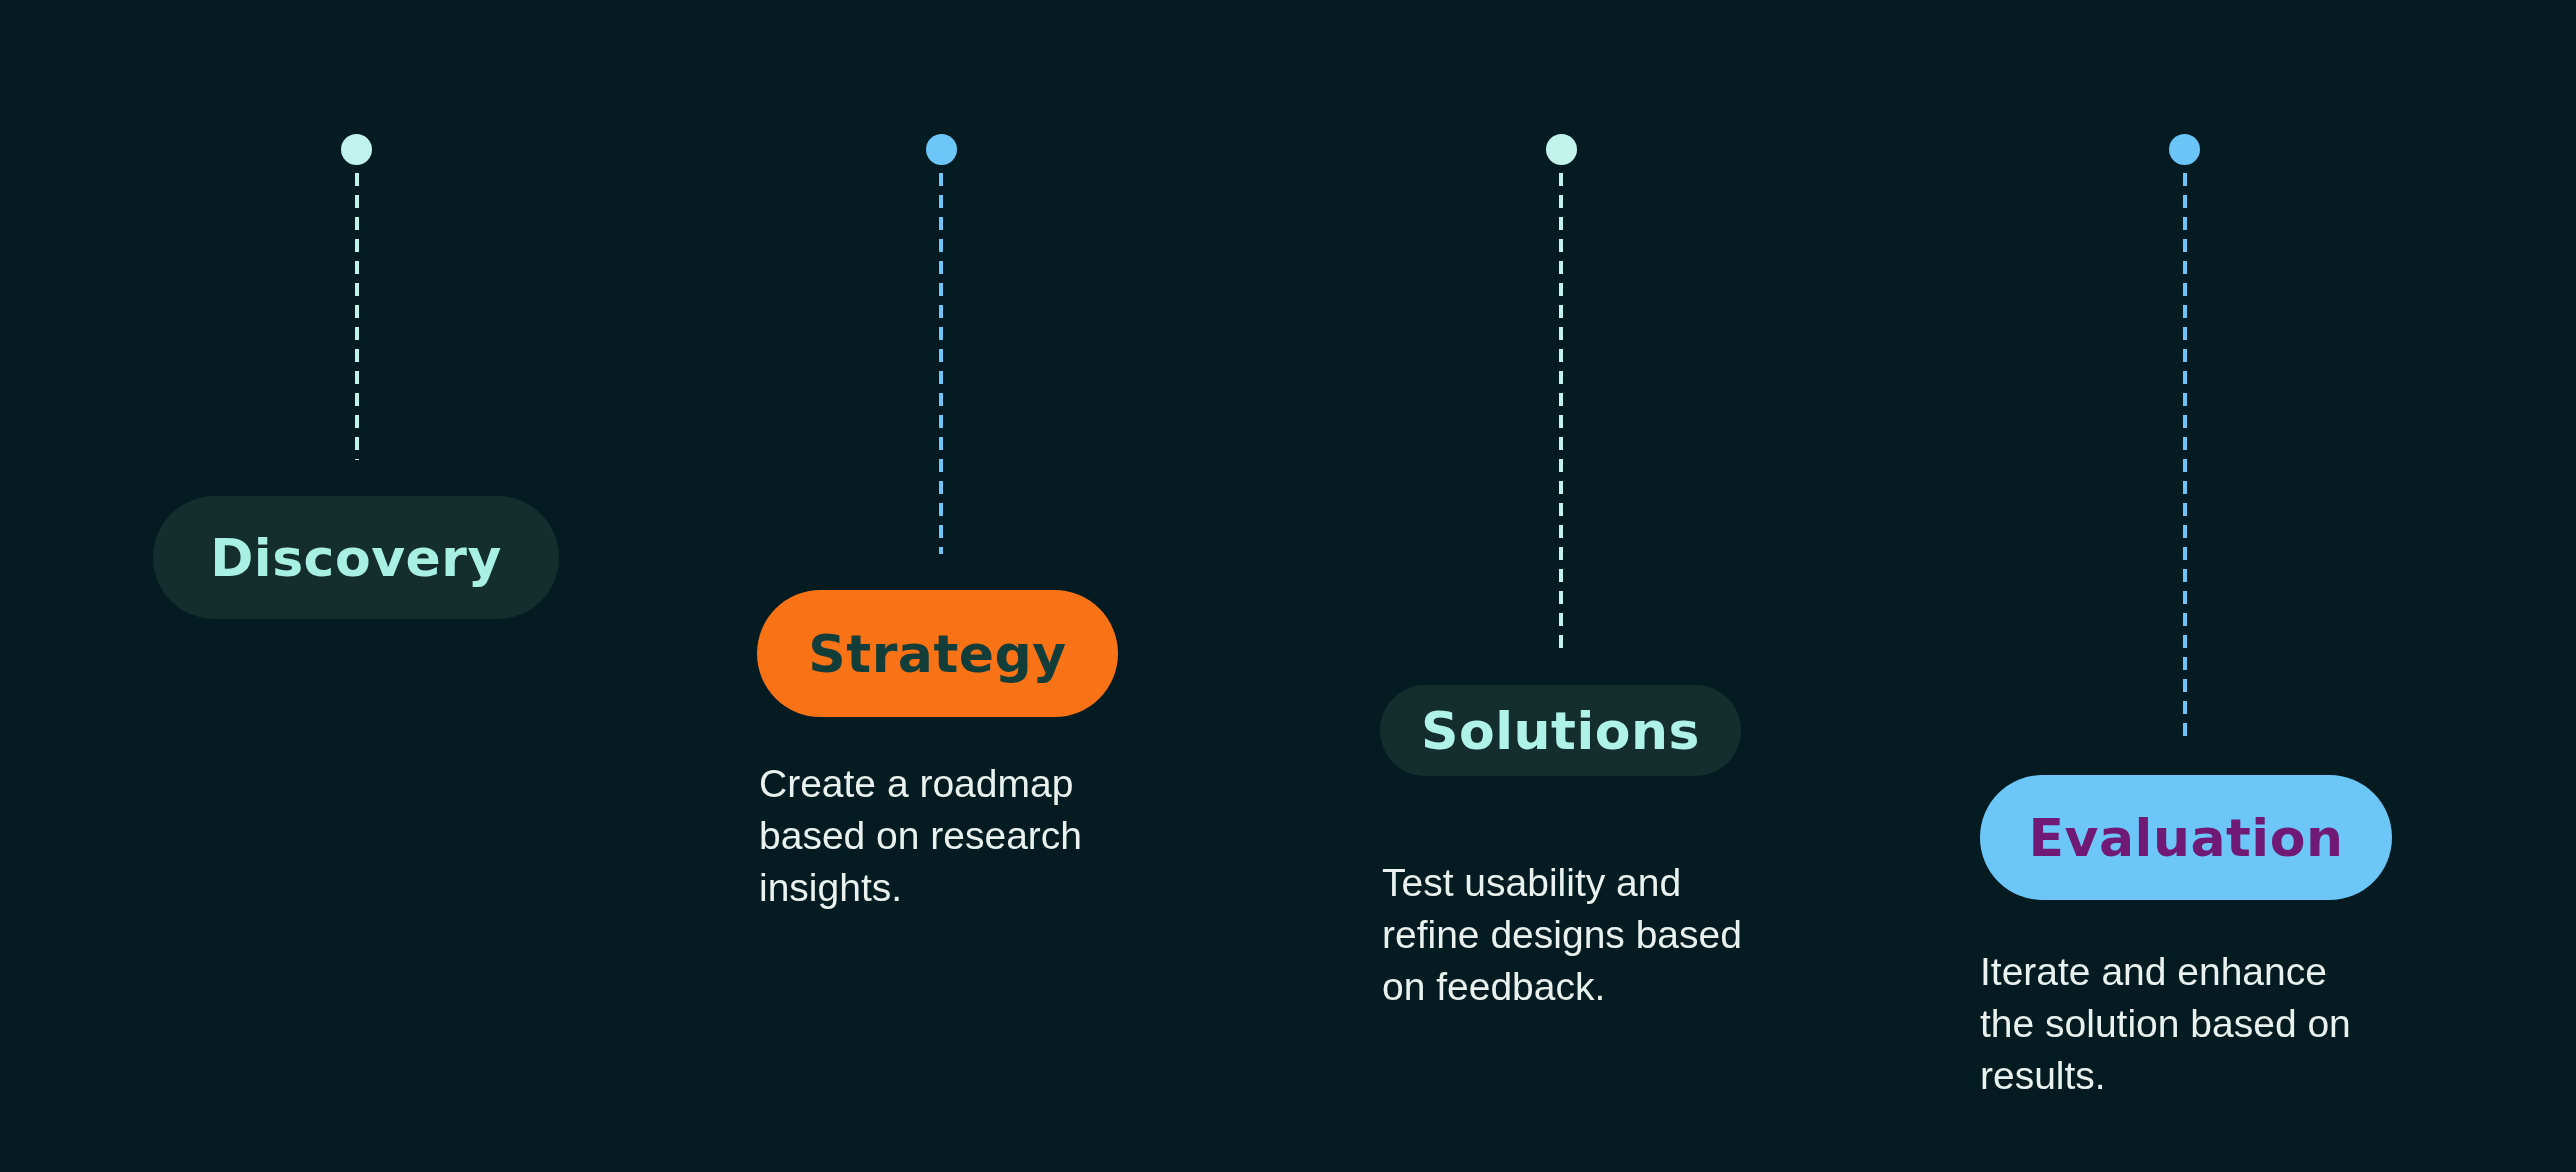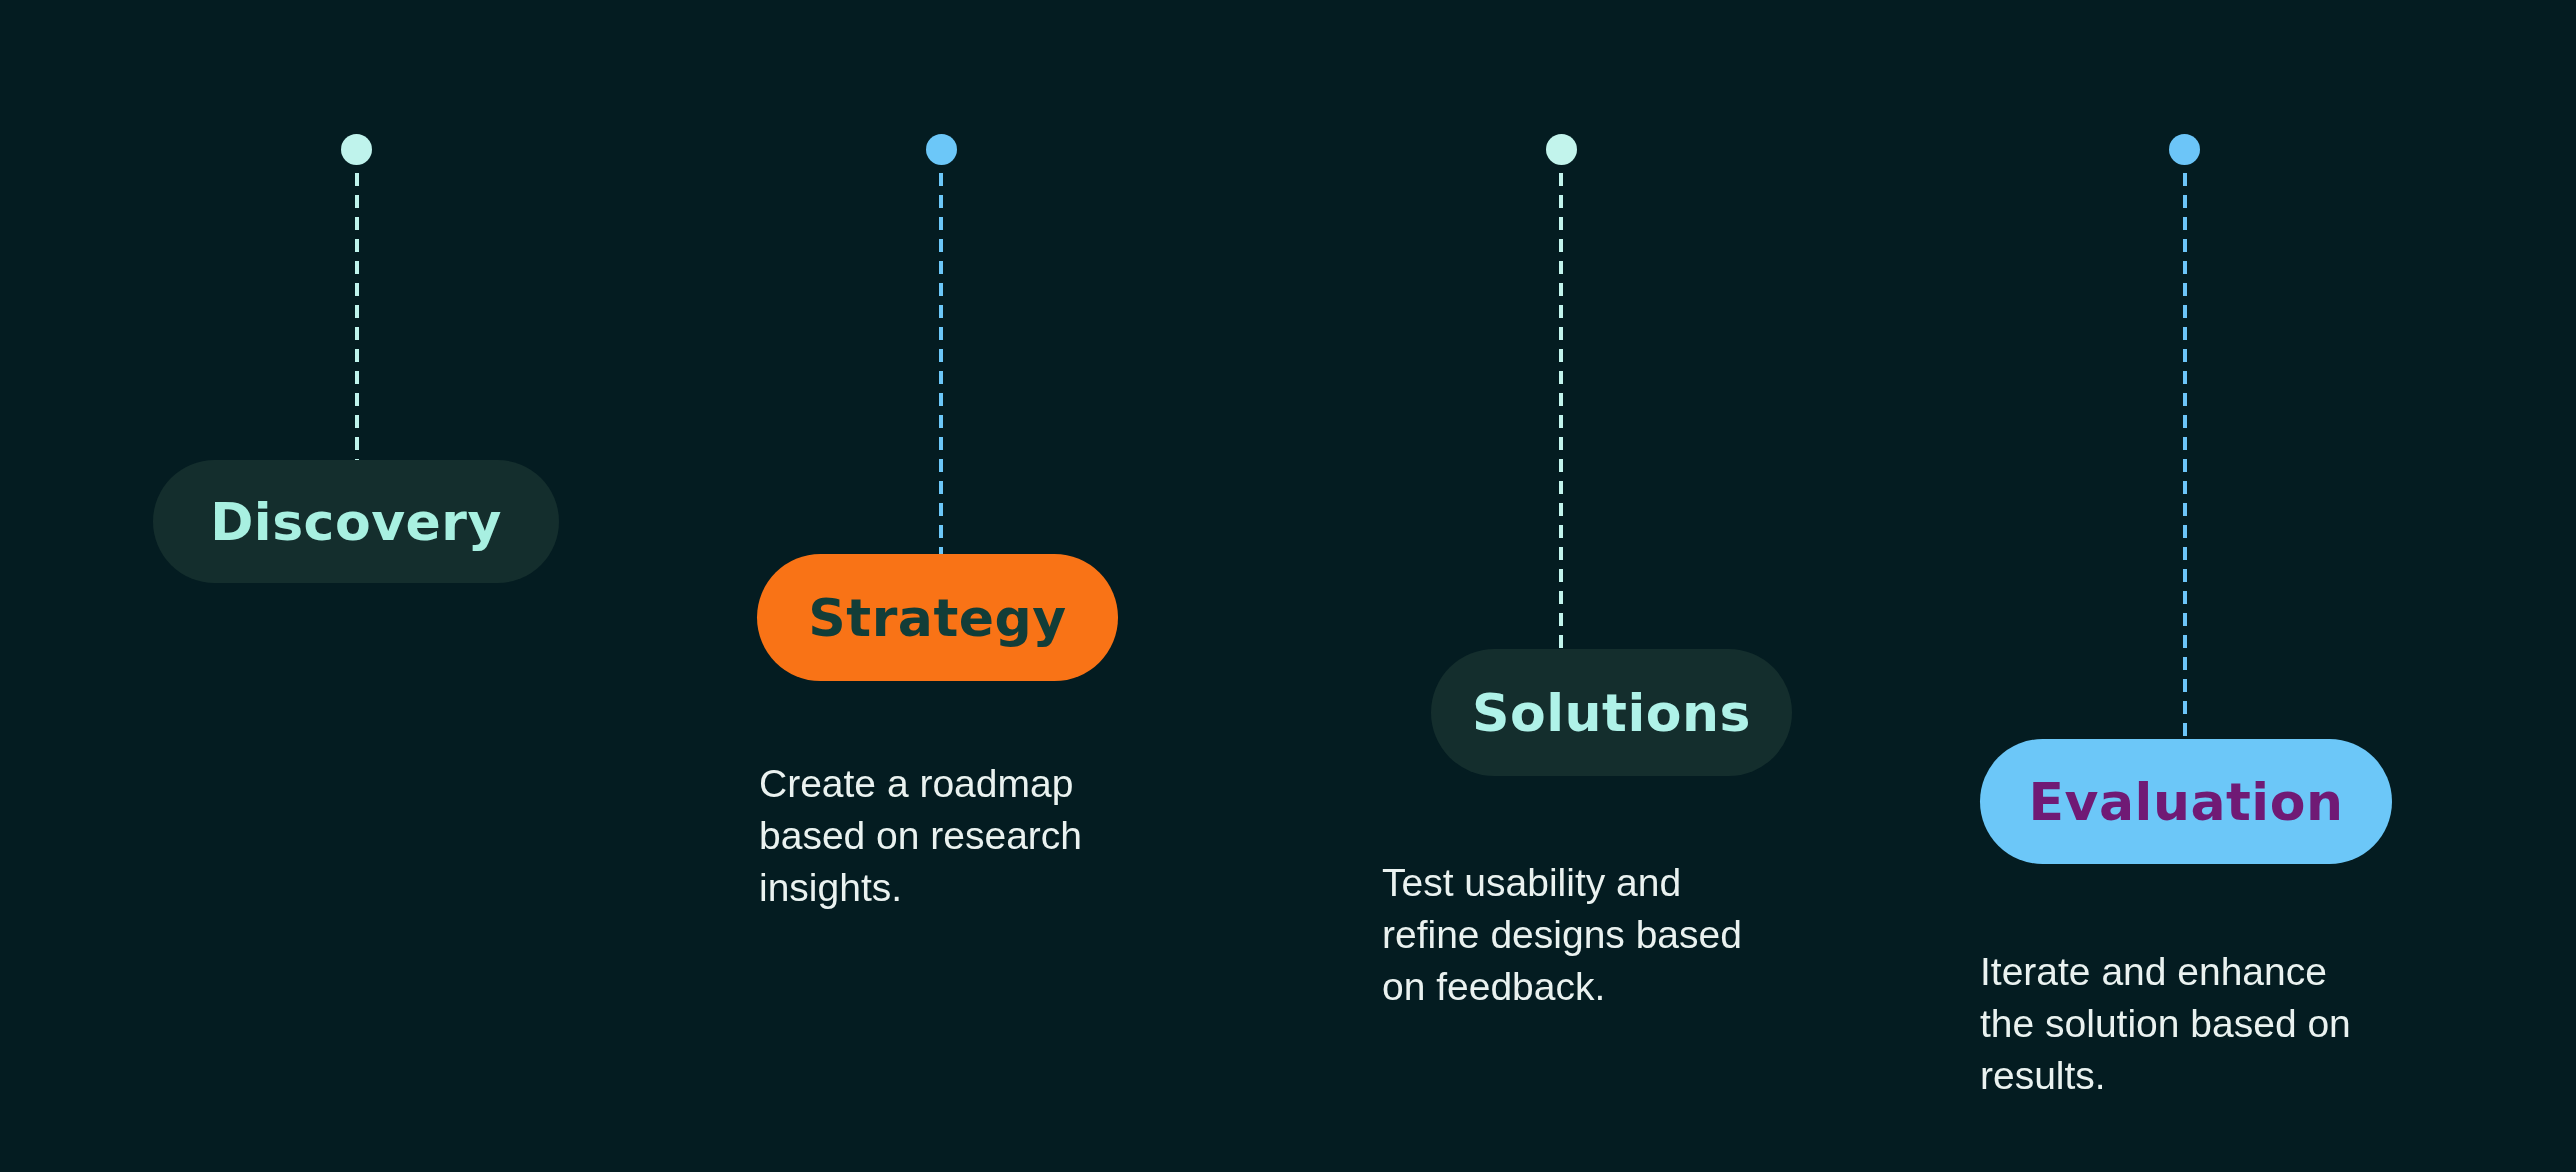--- a/index.html
+++ b/index.html
@@ -31,20 +31,21 @@
       currentColor 0px, currentColor 13px,
       transparent 13px, transparent 22px
     );
   }
   .pill {
     position: absolute;
     display: flex;
     align-items: center;
     justify-content: center;
     border-radius: 64px;
+    margin-top: 36px;
   }
   .pill-label {
     font-family: "DejaVu Sans", sans-serif;
     font-weight: 700;
     font-size: 52px;
     letter-spacing: 0.5px;
     white-space: nowrap;
   }
   .desc {
     position: absolute;
@@ -62,21 +63,21 @@
   .s1 .pill      { left: 153px;  top: 460px; width: 406px; height: 123px; }
   .s1 .desc      { left: 153px;  top: 655px; }
   
   .s2 .dot       { left: 926px; top: 134px; }
   .s2 .connector { left: 939px; top: 173px; height: 381px; }
   .s2 .pill      { left: 757px;  top: 554px; width: 361px; height: 127px; }
   .s2 .desc      { left: 759px;  top: 758px; }
   
   .s3 .dot       { left: 1546px; top: 134px; }
   .s3 .connector { left: 1559px; top: 173px; height: 476px; }
-  .s3 .pill      { left: 1431px; top: 649px; width: 361px; height: 127px; text-align: center; }
+  .s3 .pill      { left: 1380px; top: 649px; width: 361px; height: 91px; text-align: center; }
   .s3 .desc      { left: 1382px; top: 857px; }
   
   .s4 .dot       { left: 2169px; top: 134px; }
   .s4 .connector { left: 2183px; top: 173px; height: 566px; }
   .s4 .pill      { left: 1980px; top: 739px; width: 412px; height: 125px; }
   .s4 .desc      { left: 1980px; top: 946px; }
 </style>
 </head>
 <body style="--page_bg: #041c21; --body_text: #eaf2f0; --mint: #bff3ec; --blue: #6cc7f8; --dark_pill_bg: #142e2d;">
 

